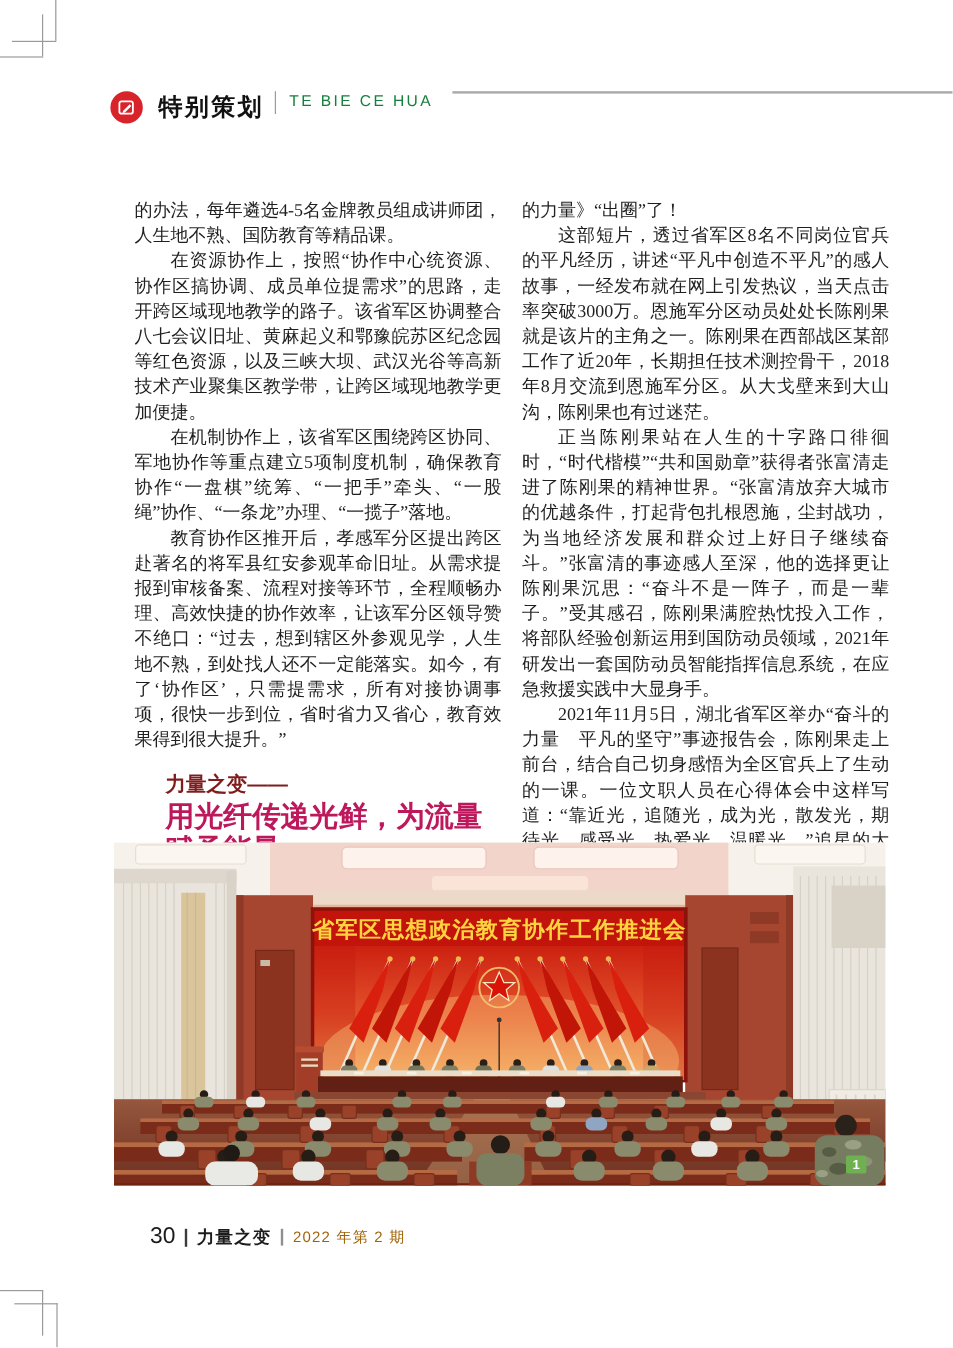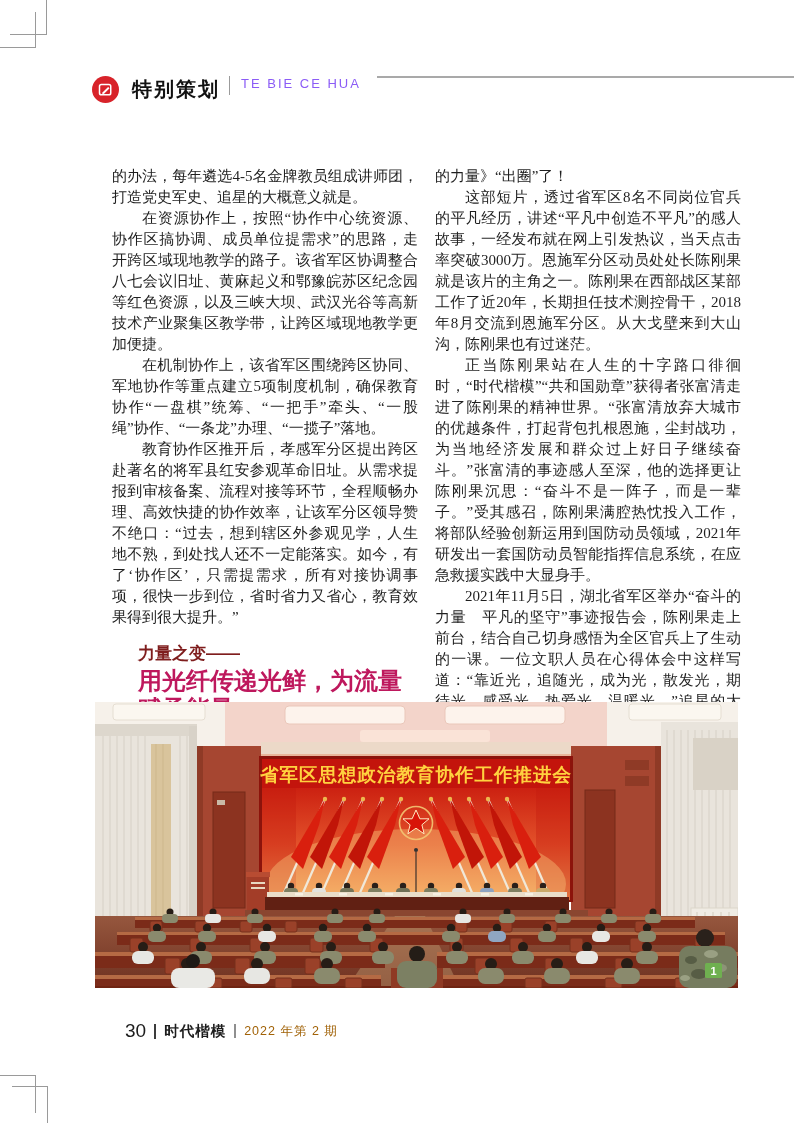--- a/index.html
+++ b/index.html
@@ -5,21 +5,21 @@
   html,body{margin:0;padding:0;background:#fff;}
   .page{position:relative;width:794px;height:1123px;background:#ffffff;overflow:hidden;
         font-family:"Liberation Serif","DejaVu Serif",serif;color:#1f1f1f;}
   
   .mark{position:absolute;background:#9a9a9a;}
   
   .header{position:absolute;left:92px;right:0;top:76px;height:30px;display:flex;align-items:flex-start;}
   .icon-circle{width:27px;height:27px;border-radius:50%;background:#d8232a;display:flex;align-items:center;justify-content:center;flex:0 0 auto;}
   .header-title{margin-left:13px;font-family:"Liberation Sans","DejaVu Sans",sans-serif;font-weight:bold;font-size:20px;letter-spacing:2px;color:#111;}
   .header-divider{width:1px;height:19px;background:#9b9b9b;margin:0 11px 0 9px;}
-  .header-sub{font-family:"Liberation Sans","DejaVu Sans",sans-serif;font-size:13px;letter-spacing:2px;color:#8b5cf6;white-space:nowrap;}
+  .header-sub{font-family:"Liberation Sans","DejaVu Sans",sans-serif;font-size:13px;letter-spacing:2px;color:#15803d;white-space:nowrap;}
   .header-rule{flex:1;height:2px;background:#a9a9a9;margin-left:16px;}
   
   .article{position:absolute;left:112px;top:166px;width:630px;height:536px;display:flex;gap:17px;overflow:hidden;}
   .col{width:306px;}
   .col p{margin:0;font-size:15px;line-height:21px;text-align:justify;text-justify:inter-ideograph;text-indent:2em;}
   .col p.cont{text-indent:0;}
   .subheading{margin:13px 0 11px 26px;font-family:"Liberation Sans","DejaVu Sans",sans-serif;font-weight:bold;}
   .subheading .h1{font-size:17px;line-height:26px;color:#7f1d1d;}
   .subheading .h2{font-size:24px;line-height:28px;color:#be185d;}
   
@@ -55,21 +55,21 @@
       </svg>
     </span>
     <span class="header-title">特别策划</span>
     <span class="header-divider"></span>
     <span class="header-sub">TE BIE CE HUA</span>
     <span class="header-rule"></span>
   </div>
 
   <div class="article">
     <div class="col">
-      <p class="cont">的办法，每年遴选4-5名金牌教员组成讲师团，打造党史军史、追星的大概意义就是。</p>
+      <p class="cont">的办法，每年遴选4-5名金牌教员组成讲师团，人生地不熟、国防教育等精品课。</p>
       <p>在资源协作上，按照“协作中心统资源、协作区搞协调、成员单位提需求”的思路，走开跨区域现地教学的路子。该省军区协调整合八七会议旧址、黄麻起义和鄂豫皖苏区纪念园等红色资源，以及三峡大坝、武汉光谷等高新技术产业聚集区教学带，让跨区域现地教学更加便捷。</p>
       <p>在机制协作上，该省军区围绕跨区协同、军地协作等重点建立5项制度机制，确保教育协作“一盘棋”统筹、“一把手”牵头、“一股绳”协作、“一条龙”办理、“一揽子”落地。</p>
       <p>教育协作区推开后，孝感军分区提出跨区赴著名的将军县红安参观革命旧址。从需求提报到审核备案、流程对接等环节，全程顺畅办理、高效快捷的协作效率，让该军分区领导赞不绝口：“过去，想到辖区外参观见学，人生地不熟，到处找人还不一定能落实。如今，有了‘协作区’，只需提需求，所有对接协调事项，很快一步到位，省时省力又省心，教育效果得到很大提升。”</p>
       <div class="subheading">
         <div class="h1">力量之变——</div>
         <div class="h2">用光纤传递光鲜，为流量赋予能量</div>
       </div>
 
     </div>
     <div class="col">
@@ -395,18 +395,18 @@
       <g>
         <rect x="610" y="261" width="17" height="15" rx="1.5" fill="#6fb050"></rect>
         <text x="618.5" y="272.5" text-anchor="middle" font-family="'Liberation Sans','DejaVu Sans',sans-serif" font-size="11" font-weight="bold" fill="#ffffff">1</text>
       </g>
     </svg>
   </div>
 
   <div class="footer">
     <span class="pageno">30</span>
     <span class="bar1"></span>
-    <span class="mag">时代楷模</span>
+    <span class="mag">力量之变</span>
     <span class="bar2"></span>
     <span class="issue">2022 年第 2 期</span>
   </div>
 
 </div>
 
 </body></html>

